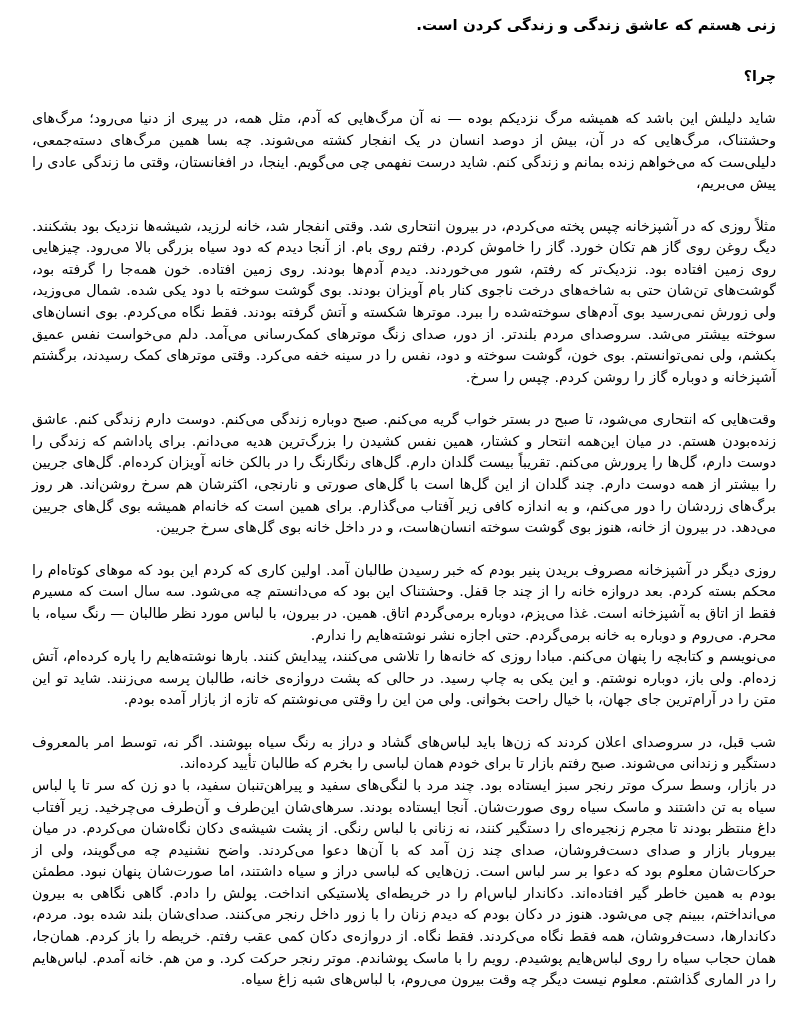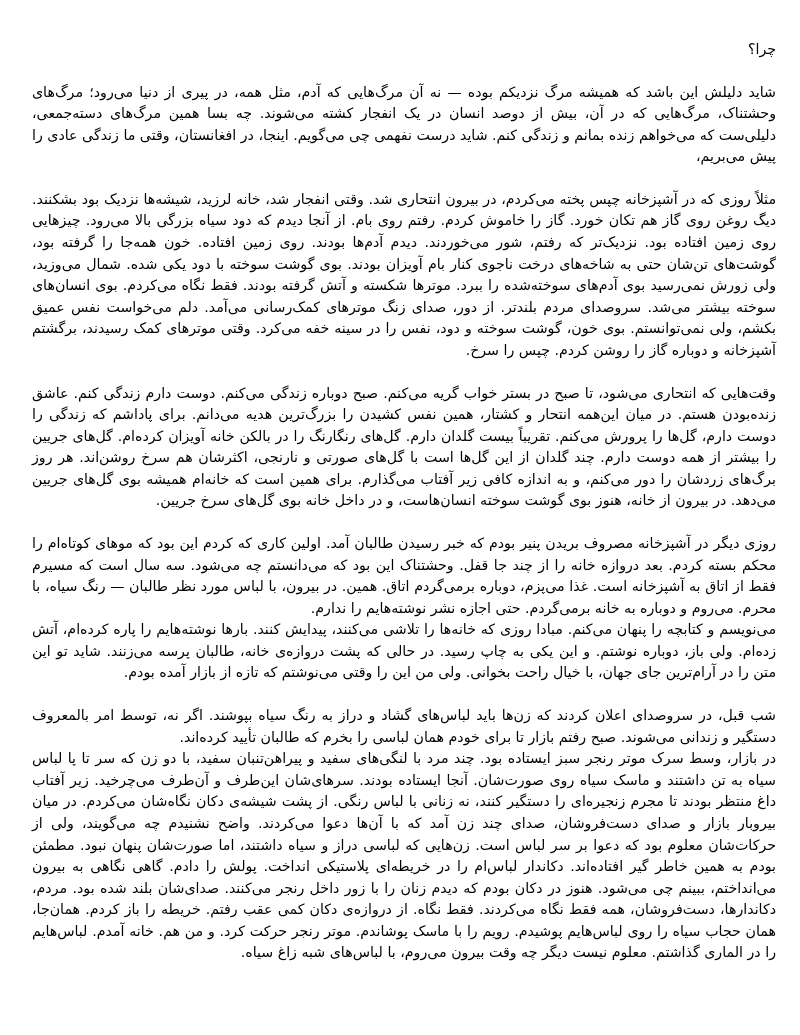--- a/index.html
+++ b/index.html
@@ -27,32 +27,34 @@
     text-align-last: right;
   }
   .title {
     font-weight: bold;
     font-size: 15px;
     margin: 4px 0 0 0;
     text-align: right;
   }
   .question {
     margin: 29px 0 0 0;
+    font-weight: bold;
   }
   .para {
     margin: 21px 0 0 8px;
   }
   .seg {
     margin: 0;
   }
 </style>
 </head>
 <body>
 
 <div class="page">
+  <h1 class="title">زنی هستم که عاشق زندگی و زندگی کردن است.</h1>
 
   <p class="question">چرا؟</p>
 
   <p class="para">شاید دلیلش این باشد که همیشه مرگ نزدیکم بوده — نه آن مرگ‌هایی که آدم، مثل همه، در پیری از دنیا می‌رود؛ مرگ‌های وحشتناک، مرگ‌هایی که در آن، بیش از دوصد انسان در یک انفجار کشته می‌شوند. چه بسا همین مرگ‌های دسته‌جمعی، دلیلی‌ست که می‌خواهم زنده بمانم و زندگی کنم. شاید درست نفهمی چی می‌گویم. اینجا، در افغانستان، وقتی ما زندگی عادی را پیش می‌بریم،</p>
 
   <p class="para">مثلاً روزی که در آشپزخانه چپس پخته می‌کردم، در بیرون انتحاری شد. وقتی انفجار شد، خانه لرزید، شیشه‌ها نزدیک بود بشکنند. دیگ روغن روی گاز هم تکان خورد. گاز را خاموش کردم. رفتم روی بام. از آنجا دیدم که دود سیاه بزرگی بالا می‌رود. چیزهایی روی زمین افتاده بود. نزدیک‌تر که رفتم، شور می‌خوردند. دیدم آدم‌ها بودند. روی زمین افتاده. خون همه‌جا را گرفته بود، گوشت‌های تن‌شان حتی به شاخه‌های درخت ناجوی کنار بام آویزان بودند. بوی گوشت سوخته با دود یکی شده. شمال می‌وزید، ولی زورش نمی‌رسید بوی آدم‌های سوخته‌شده را ببرد. موترها شکسته و آتش گرفته بودند. فقط نگاه می‌کردم. بوی انسان‌های سوخته بیشتر می‌شد. سروصدای مردم بلندتر. از دور، صدای زنگ موترهای کمک‌رسانی می‌آمد. دلم می‌خواست نفس عمیق بکشم، ولی نمی‌توانستم. بوی خون، گوشت سوخته و دود، نفس را در سینه خفه می‌کرد. وقتی موترهای کمک رسیدند، برگشتم آشپزخانه و دوباره گاز را روشن کردم. چپس را سرخ.</p>
 
   <p class="para">وقت‌هایی که انتحاری می‌شود، تا صبح در بستر خواب گریه می‌کنم. صبح دوباره زندگی می‌کنم. دوست دارم زندگی کنم. عاشق زنده‌بودن هستم. در میان این‌همه انتحار و کشتار، همین نفس کشیدن را بزرگ‌ترین هدیه می‌دانم. برای پاداشم که زندگی را دوست دارم، گل‌ها را پرورش می‌کنم. تقریباً بیست گلدان دارم. گل‌های رنگارنگ را در بالکن خانه آویزان کرده‌ام. گل‌های جریین را بیشتر از همه دوست دارم. چند گلدان از این گل‌ها است با گل‌های صورتی و نارنجی، اکثرشان هم سرخ روشن‌اند. هر روز برگ‌های زردشان را دور می‌کنم، و به اندازه کافی زیر آفتاب می‌گذارم. برای همین است که خانه‌ام همیشه بوی گل‌های جریین می‌دهد. در بیرون از خانه، هنوز بوی گوشت سوخته انسان‌هاست، و در داخل خانه بوی گل‌های سرخ جریین.</p>
 
   <div class="para">

